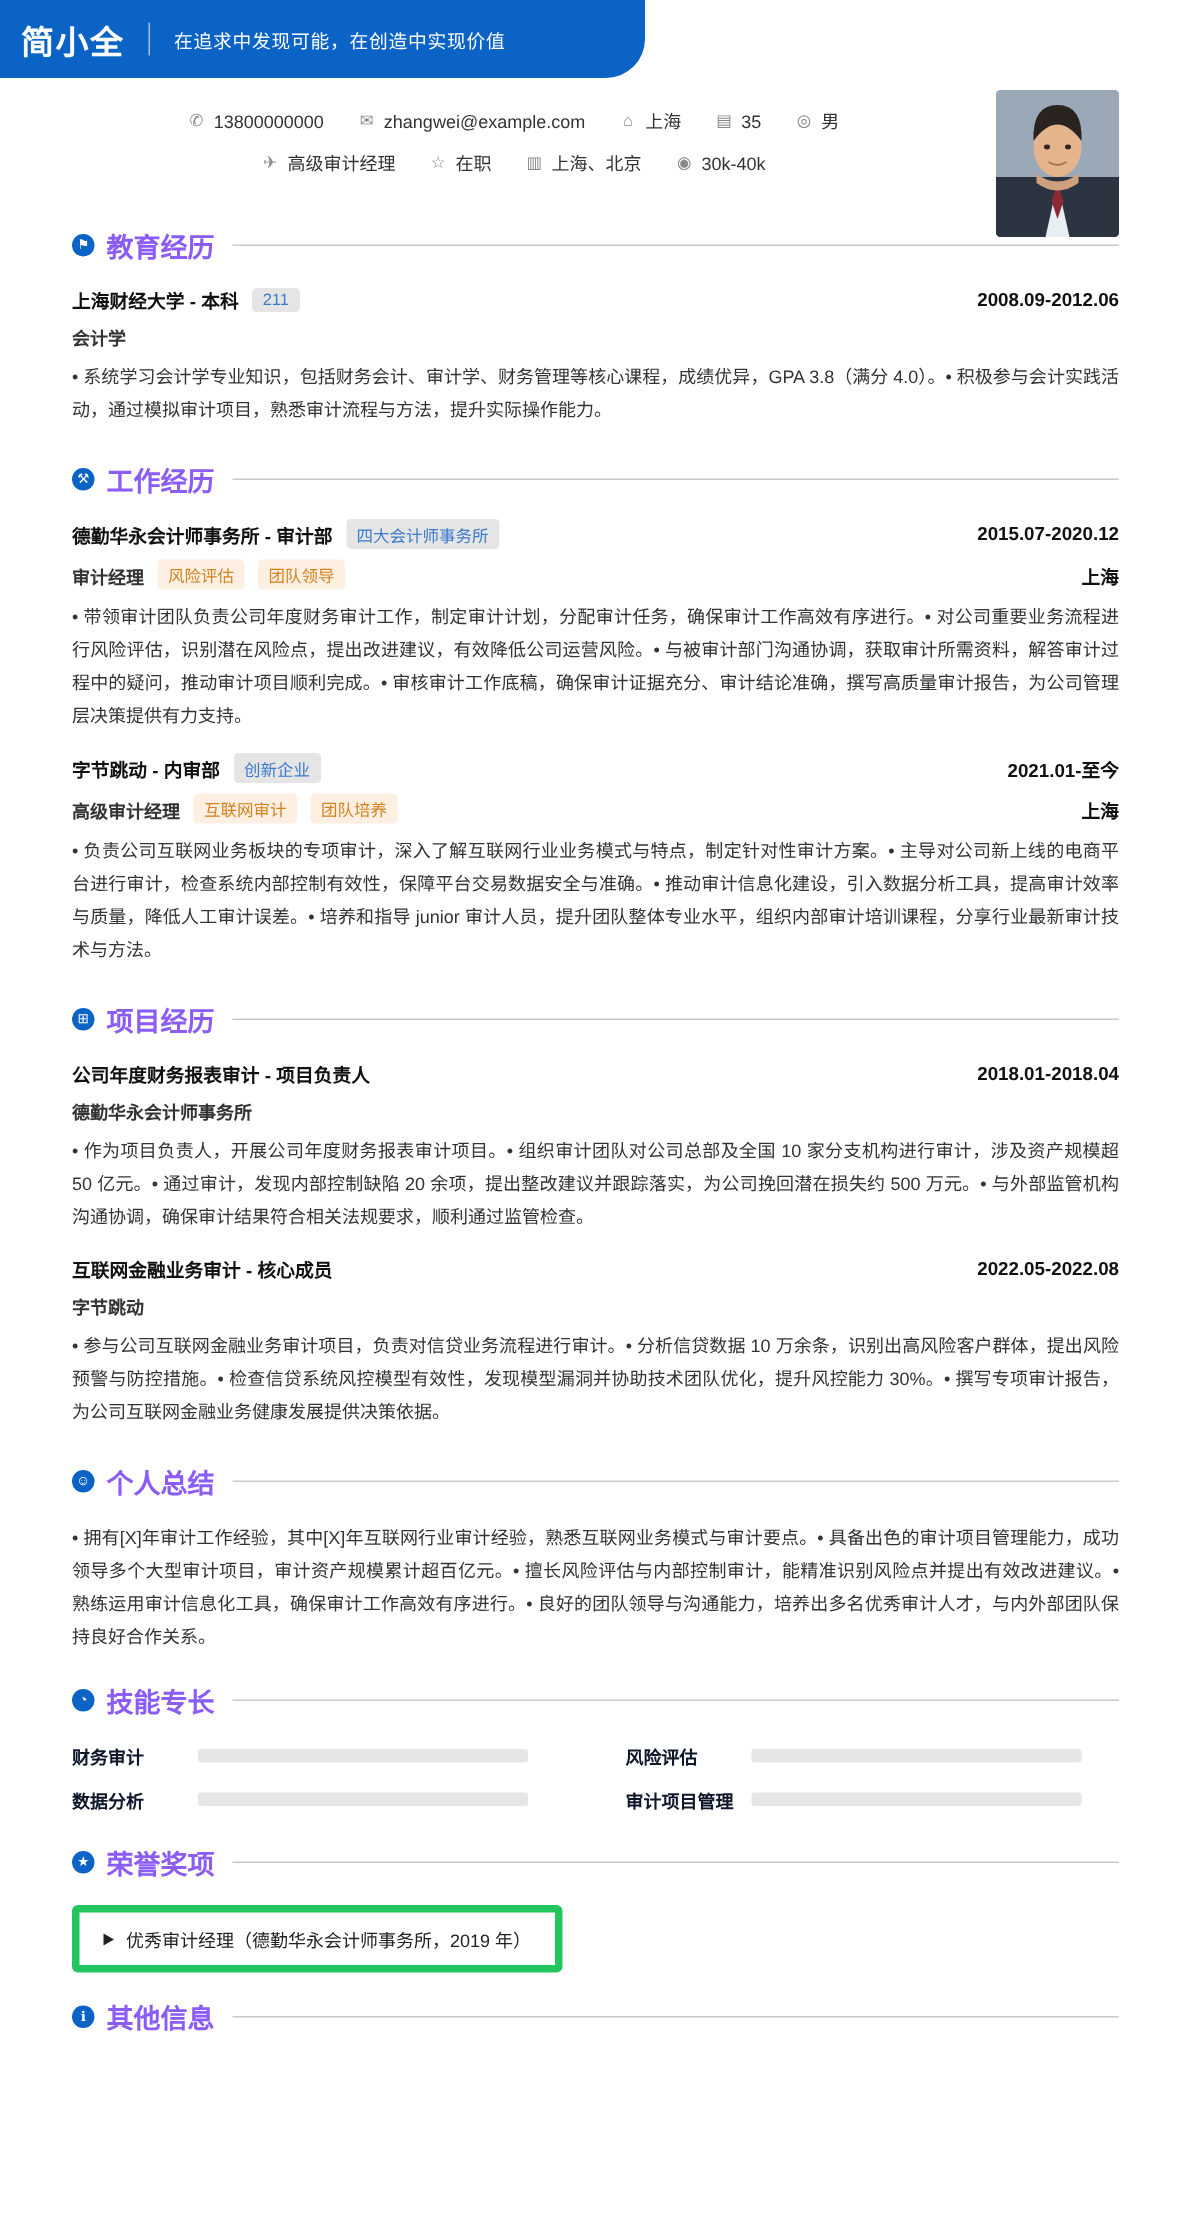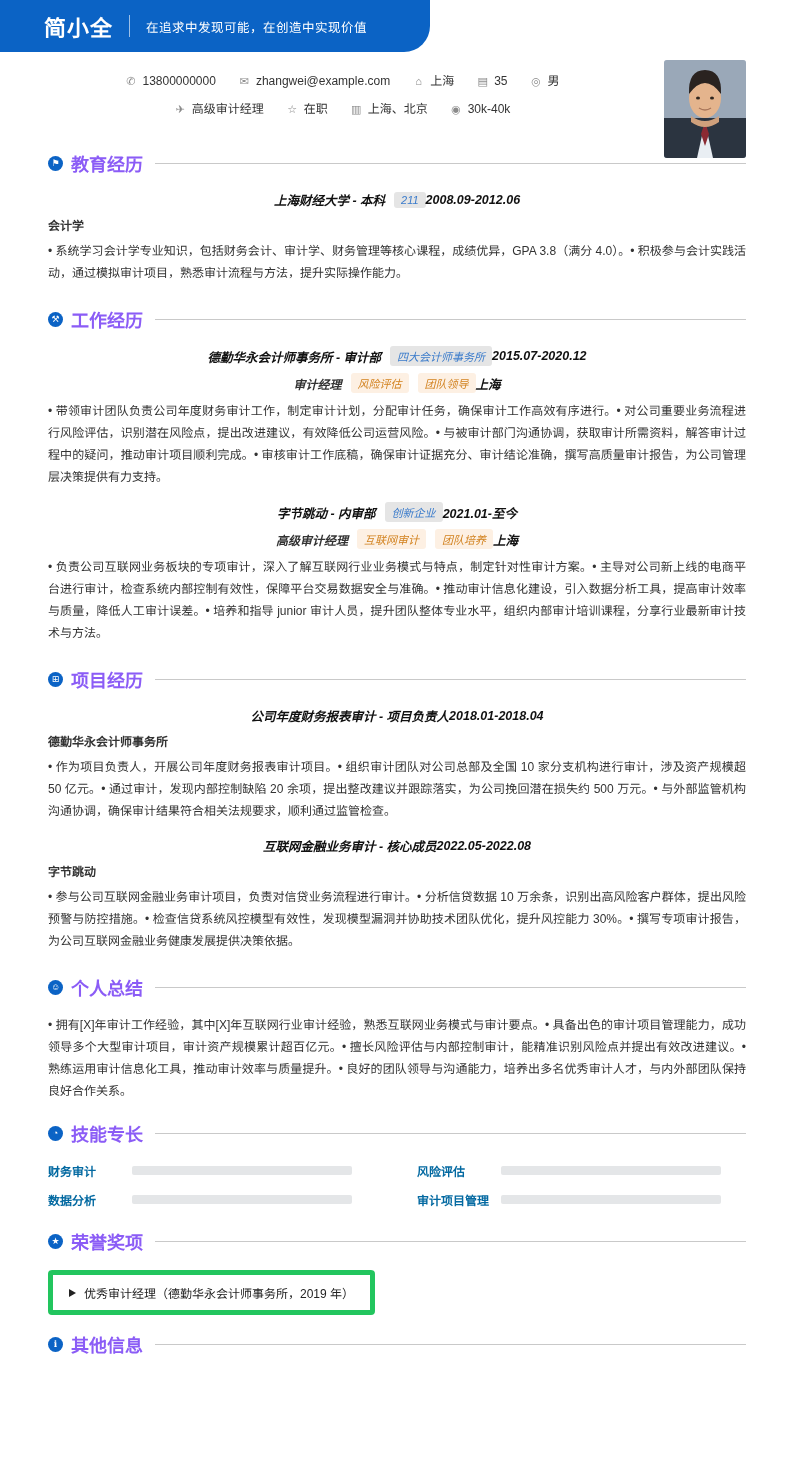--- a/index.html
+++ b/index.html
@@ -16,21 +16,21 @@
     position: relative;
   }
   
   .banner {
     width: 430px;
     height: 52px;
     background: #0b63c5;
     color: #fff;
     display: flex;
     align-items: center;
-    padding-left: 44px;
+    padding-left: 14px;
     border-bottom-right-radius: 26px;
   }
   .banner .name {
     font-size: 22px;
     font-weight: bold;
     letter-spacing: 1px;
   }
   .banner .divider {
     width: 1px;
     height: 22px;
@@ -122,23 +122,22 @@
   .sec-body {
     padding: 10px 0 2px 0;
   }
 
   
   .entry { margin-bottom: 14px; }
   .entry:last-child { margin-bottom: 4px; }
   .entry-line {
     display: flex;
     align-items: center;
-    justify-content: center;
+    justify-content: space-between;
     margin-bottom: 7px;
-    font-style: italic;
   }
   .entry-left {
     display: flex;
     align-items: center;
     gap: 9px;
     flex-wrap: wrap;
   }
   .entry-title {
     font-size: 12.5px;
     font-weight: bold;
@@ -180,21 +179,21 @@
     padding: 12px 0 4px 0;
   }
   .skill {
     display: flex;
     align-items: center;
     gap: 12px;
   }
   .skill-name {
     font-size: 12px;
     font-weight: bold;
-    color: #0369a1;
+    color: #0f172a;
     width: 72px;
     flex: 0 0 auto;
   }
   .skill-bar {
     flex: 1 1 auto;
     height: 9px;
     background: #e4e6e8;
     border-radius: 2px;
     overflow: hidden;
     max-width: 220px;
@@ -405,21 +404,21 @@
   </div>
 </div>
 
 <div class="section">
   <div class="sec-head">
     <span class="sec-icon">☺</span>
     <span class="sec-title">个人总结</span>
     <span class="sec-line"></span>
   </div>
   <div class="sec-body">
-    <div class="desc">• 拥有[X]年审计工作经验，其中[X]年互联网行业审计经验，熟悉互联网业务模式与审计要点。• 具备出色的审计项目管理能力，成功领导多个大型审计项目，审计资产规模累计超百亿元。• 擅长风险评估与内部控制审计，能精准识别风险点并提出有效改进建议。• 熟练运用审计信息化工具，推动审计效率与质量提升。• 良好的团队领导与沟通能力，培养出多名优秀审计人才，与内外部团队保持良好合作关系。</div>
+    <div class="desc">• 拥有[X]年审计工作经验，其中[X]年互联网行业审计经验，熟悉互联网业务模式与审计要点。• 具备出色的审计项目管理能力，成功领导多个大型审计项目，审计资产规模累计超百亿元。• 擅长风险评估与内部控制审计，能精准识别风险点并提出有效改进建议。• 熟练运用审计信息化工具，确保审计工作高效有序进行。• 良好的团队领导与沟通能力，培养出多名优秀审计人才，与内外部团队保持良好合作关系。</div>
   </div>
 </div>
 
 <div class="section">
   <div class="sec-head">
     <span class="sec-icon">◔</span>
     <span class="sec-title">技能专长</span>
     <span class="sec-line"></span>
   </div>
   <div class="skills-grid">

